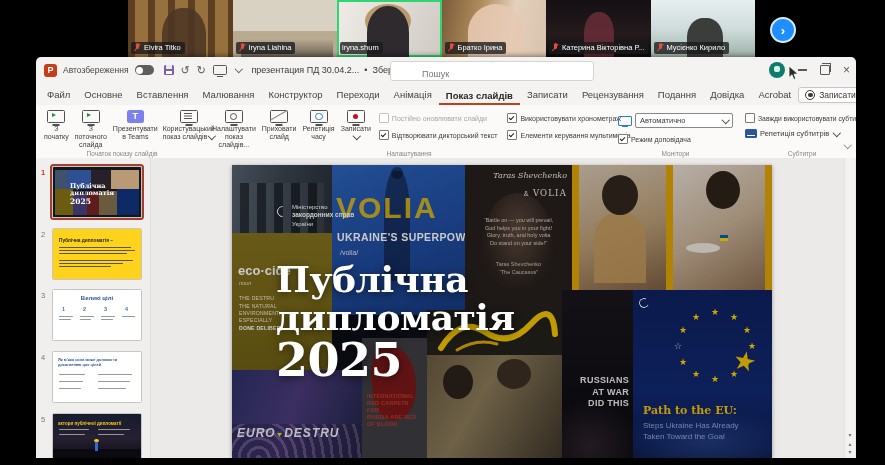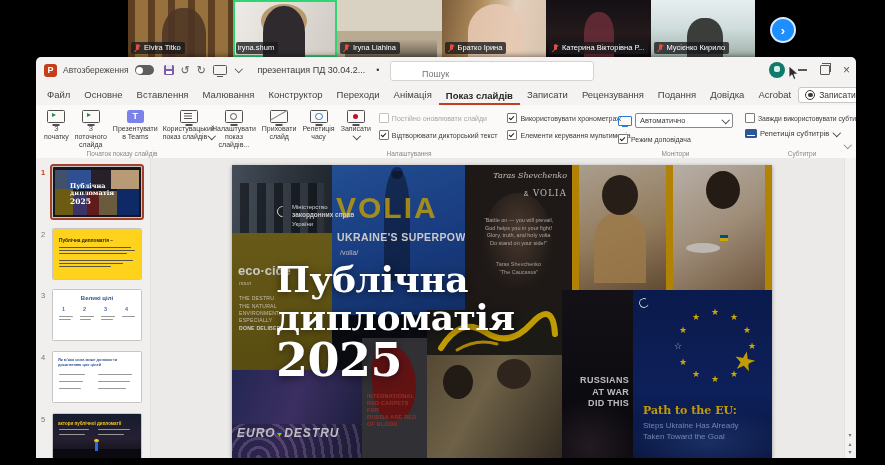--- a/index.html
+++ b/index.html
@@ -18,21 +18,21 @@
   .t3::after{content:"";position:absolute;left:30px;top:6px;width:42px;height:56px;border-radius:48% 48% 0 0;background:#2e2a2e;}
   .t3 .hair{position:absolute;left:28px;top:4px;width:46px;height:34px;border-radius:50%;background:#b99a6e;}
   .t3 .face{position:absolute;left:40px;top:10px;width:22px;height:26px;border-radius:50%;background:#d9b99a;}
   .t4{background:linear-gradient(100deg,#7a5c3a,#b08c5c 35%,#e3d0bd 65%,#d8c3ac);}
   .t4::after{content:"";position:absolute;left:26px;top:4px;width:56px;height:56px;border-radius:50% 50% 0 0;background:#e7c9b2;opacity:.9;}
   .t5{background:linear-gradient(#141014,#241a1c 60%,#0c090c);}
   .t5::after{content:"";position:absolute;left:38px;top:12px;width:30px;height:48px;border-radius:45% 45% 0 0;background:#6e2e3a;opacity:.8;}
   .t6{background:linear-gradient(#e7eef0,#cfdcdc 50%,#9fb2a8);}
   .t6::after{content:"";position:absolute;left:36px;top:18px;width:36px;height:42px;border-radius:45% 45% 0 0;background:#3a3d3a;}
   .name-badge{position:absolute;left:3px;bottom:3px;z-index:3;background:rgba(25,25,28,.78);color:#fff;
-    font-size:7.5px;line-height:10px;padding:1px 4px 1px 2px;border-radius:2px;display:flex;align-items:flex-end;gap:2px;white-space:nowrap;max-width:96px;overflow:hidden;}
+    font-size:7.5px;line-height:10px;padding:1px 4px 1px 2px;border-radius:2px;display:flex;align-items:flex-start;gap:2px;white-space:nowrap;max-width:96px;overflow:hidden;}
   .mic-off{width:9px;height:9px;position:relative;flex:none;}
   .mic-off::before{content:"";position:absolute;left:3px;top:0;width:3px;height:5.5px;background:#e74c3c;border-radius:1.5px;}
   .mic-off::after{content:"";position:absolute;left:0;top:3.5px;width:9px;height:1.4px;background:#e74c3c;transform:rotate(-50deg);}
   .next-btn{position:absolute;left:770px;top:17px;width:22px;height:22px;border-radius:50%;background:#1f8fff;
     border:2px solid #d8ecff;color:#fff;font-size:13px;font-weight:bold;display:flex;align-items:center;justify-content:center;line-height:1;cursor:pointer;}
 
   
   .win{position:absolute;left:36px;top:57px;width:820px;height:401px;background:#f5f3f2;border-radius:5px 5px 0 0;overflow:hidden;box-shadow:0 0 6px rgba(0,0,0,.6);}
 
   
@@ -41,21 +41,21 @@
   .toggle{width:19px;height:10px;border-radius:5px;background:#605e5c;position:relative;flex:none;cursor:pointer;}
   .toggle::after{content:"";position:absolute;left:1.5px;top:1.5px;width:7px;height:7px;border-radius:50%;background:#fff;}
   .qat{display:flex;align-items:center;gap:7px;margin-left:4px;color:#5a5856;}
   .qat .gl{font-size:11px;line-height:1;}
   .save-ic{width:10px;height:10px;background:#7b5ea7;border-radius:1.5px;position:relative;}
   .save-ic::before{content:"";position:absolute;left:2px;top:0;width:6px;height:3.5px;background:#fff;opacity:.85;}
   .save-ic::after{content:"";position:absolute;left:2px;bottom:1px;width:6px;height:3.5px;background:#fff;}
   .scr-sm{width:12px;height:8px;border:1.3px solid #5a5856;border-radius:1.5px;position:relative;}
   .scr-sm::after{content:"";position:absolute;left:50%;bottom:-3px;width:6px;height:1.3px;background:#5a5856;transform:translateX(-50%);}
   .chev{width:4.5px;height:4.5px;border-right:1.2px solid currentColor;border-bottom:1.2px solid currentColor;transform:rotate(45deg);display:inline-block;margin-left:2px;position:relative;top:-1px;}
-  .doc-title{display:flex;align-items:center;gap:11px;margin-left:10px;font-size:9px;color:#3b3a39;white-space:nowrap;}
+  .doc-title{display:flex;align-items:center;gap:5px;margin-left:4px;font-size:9px;color:#3b3a39;white-space:nowrap;}
   .search-pill{position:absolute;left:354px;top:4px;width:190px;height:18px;background:#fff;border:1px solid #d6d4d2;border-radius:3px;display:flex;align-items:center;padding:0 6px;gap:5px;flex-direction:column;}
   .search-pill input{border:none;outline:none;font-size:9px;color:#555;width:140px;background:transparent;font-family:inherit;}
   .tb-right{position:absolute;right:6px;top:0;height:26px;display:flex;align-items:center;gap:13px;}
   .avatar{width:16px;height:16px;border-radius:50%;background:#0f7b6c;position:relative;}
   .avatar::after{content:"";position:absolute;left:5px;top:4px;width:6px;height:6px;border-radius:2px;background:#d8efe9;}
   .win-min{width:9px;height:1.4px;background:#5a5856;}
   .win-restore{width:8px;height:8px;border:1.2px solid #5a5856;border-radius:1px;position:relative;}
   .win-restore::after{content:"";position:absolute;left:1.5px;top:-3px;width:8px;height:8px;border-top:1.2px solid #5a5856;border-right:1.2px solid #5a5856;}
   .win-close{font-size:12px;color:#5a5856;line-height:1;}
   .cursor{position:absolute;left:752px;top:9px;z-index:50;}
@@ -203,31 +203,31 @@
 
 <div class="stage">
 
   <div class="call-strip">
     <div class="vtile t1">
       <div class="name-badge">
         <span class="mic-off"></span>
         <span>Elvira Titko</span>
       </div>
     </div>
+    <div class="vtile t2">
+      <div class="name-badge">
+        <span class="mic-off"></span>
+        <span>Iryna Liahina</span>
+      </div>
+    </div>
     <div class="vtile t3 active">
       <span class="hair"></span>
       <span class="face"></span>
       <div class="name-badge">
         <span>iryna.shum</span>
-      </div>
-    </div>
-    <div class="vtile t2">
-      <div class="name-badge">
-        <span class="mic-off"></span>
-        <span>Iryna Liahina</span>
       </div>
     </div>
     <div class="vtile t4">
       <div class="name-badge">
         <span class="mic-off"></span>
         <span>Братко Ірина</span>
       </div>
     </div>
     <div class="vtile t5">
       <div class="name-badge">

